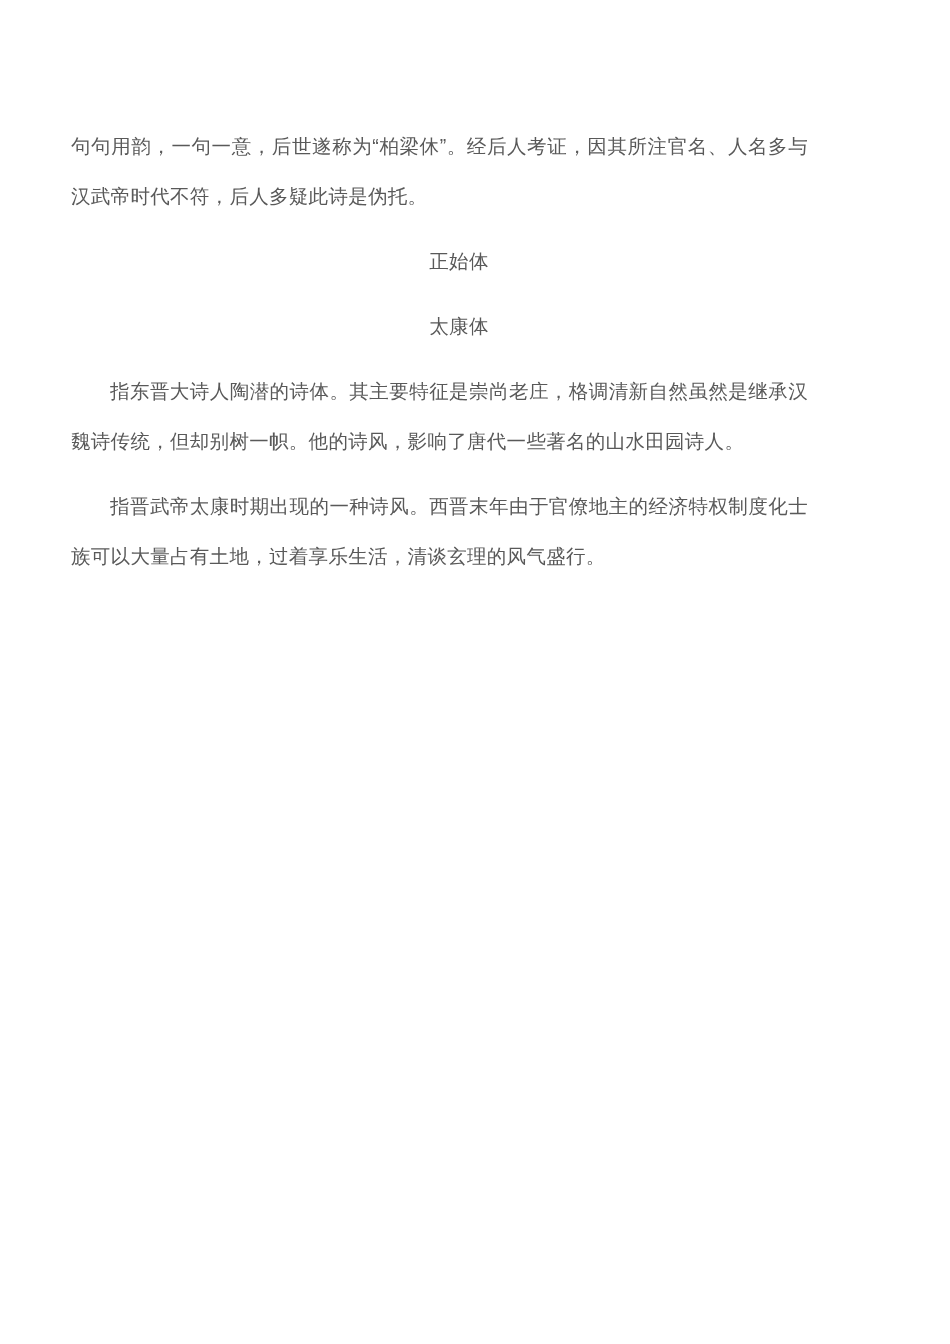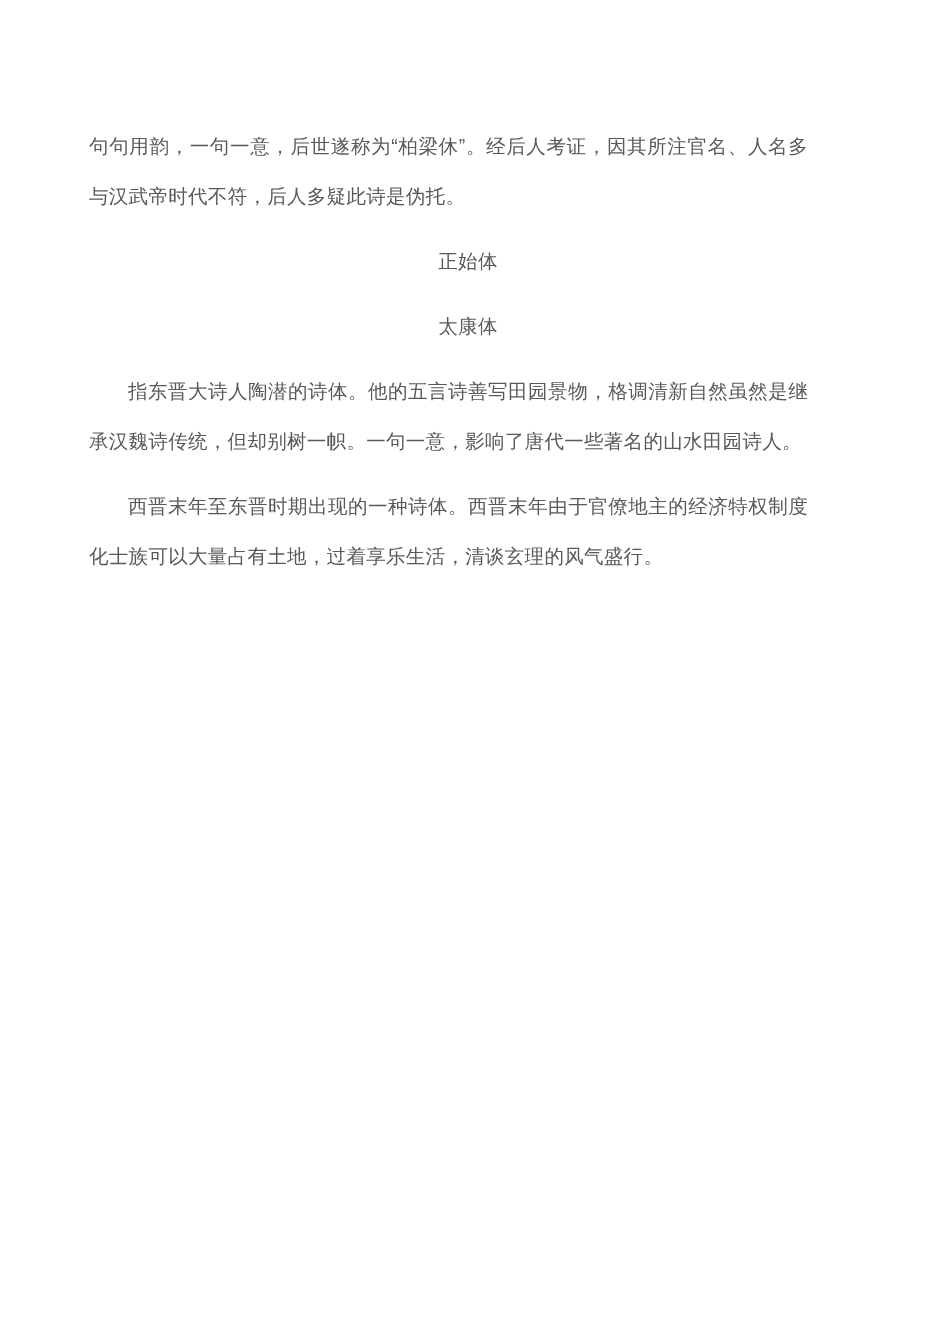--- a/index.html
+++ b/index.html
@@ -6,21 +6,21 @@
     margin: 0;
     padding: 0;
     background: #ffffff;
   }
   .doc-page {
     position: relative;
     width: 950px;
     height: 1124px;
     background: #ffffff;
     box-sizing: border-box;
-    padding: 121px 142px 0 89px;
+    padding: 121px 142px 0 71px;
     overflow: hidden;
     font-family: "Liberation Sans", sans-serif;
   }
   .doc-body {
     color: #595959;
     font-size: 19.5px;
     line-height: 50px;
     text-align: justify;
     letter-spacing: 0.3px;
   }
@@ -36,16 +36,16 @@
   }
 </style>
 </head>
 <body>
 
 <div class="doc-page">
   <div class="doc-body">
     <p class="body no-indent">句句用韵，一句一意，后世遂称为“柏梁休”。经后人考证，因其所注官名、人名多与汉武帝时代不符，后人多疑此诗是伪托。</p>
     <p class="heading">正始体</p>
     <p class="heading">太康体</p>
-    <p class="body">指东晋大诗人陶潜的诗体。他的五言诗善写田园景物，格调清新自然虽然是继承汉魏诗传统，但却别树一帜。一句一意，影响了唐代一些著名的山水田园诗人。</p>
-    <p class="body">西晋末年至东晋时期出现的一种诗体。西晋末年由于官僚地主的经济特权制度化士族可以大量占有土地，过着享乐生活，清谈玄理的风气盛行。</p>
+    <p class="body">指东晋大诗人陶潜的诗体。其主要特征是崇尚老庄，格调清新自然虽然是继承汉魏诗传统，但却别树一帜。他的诗风，影响了唐代一些著名的山水田园诗人。</p>
+    <p class="body">指晋武帝太康时期出现的一种诗风。西晋末年由于官僚地主的经济特权制度化士族可以大量占有土地，过着享乐生活，清谈玄理的风气盛行。</p>
   </div>
 </div>
 
 </body></html>

